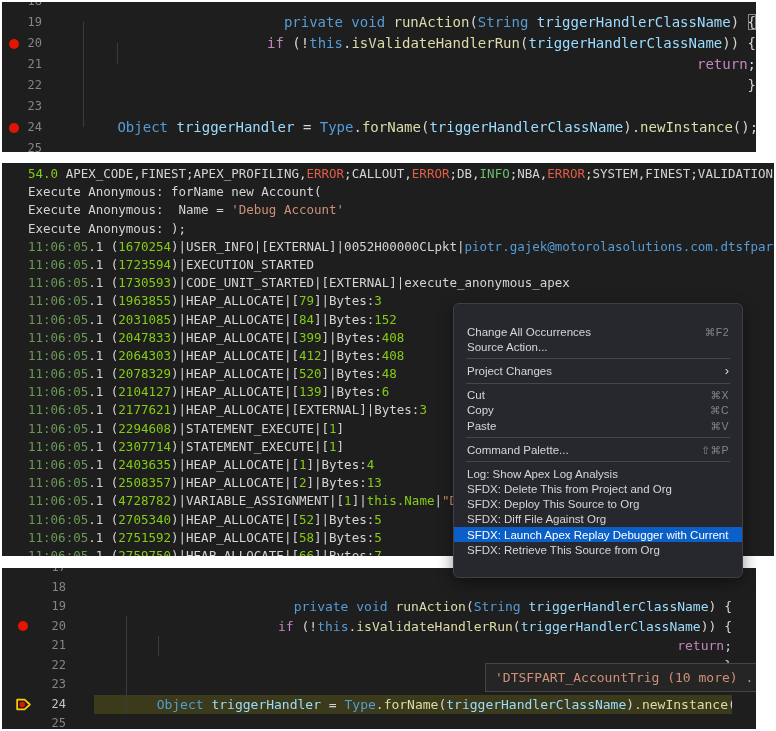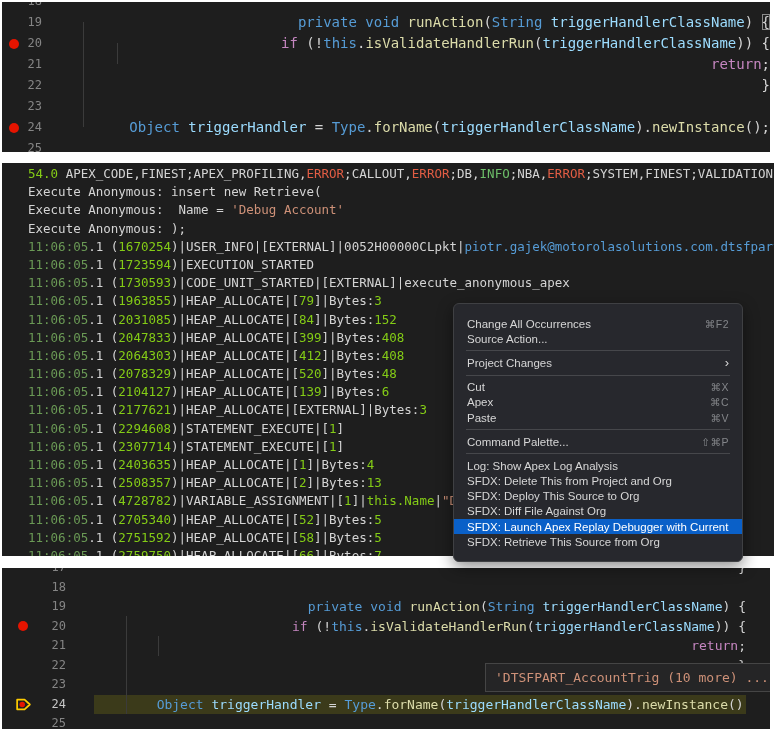--- a/index.html
+++ b/index.html
@@ -1,19 +1,19 @@
 <!DOCTYPE html>
 <html><head>
 <meta charset="utf-8">
 <style>
   html,body{margin:0;padding:0;background:#ffffff;}
   .screenshot{position:relative;width:776px;height:731px;background:#ffffff;overflow:hidden;
               font-family:"DejaVu Sans Mono",monospace;}
   
-  .editor{position:absolute;left:2px;right:6px;background:#1e1e1e;overflow:hidden;padding-left:33px;}
+  .editor{position:absolute;left:2px;right:20px;background:#1e1e1e;overflow:hidden;padding-left:33px;}
   .editor-top{top:2px;height:150px;font-size:14px;}
   .editor-bottom{top:568px;height:161px;font-size:13px;}
   .lines{position:absolute;left:0;right:0;}
   .editor-top .lines{top:-11px;}
   .editor-bottom .lines{top:-10px;}
   .code-line{display:flex;}
   .editor-top .code-line{height:21px;line-height:21px;}
   .editor-bottom .code-line{height:19.5px;line-height:19.5px;}
   .g-bp{width:24px;flex:none;display:flex;align-items:center;justify-content:center;}
   .editor-bottom .g-bp{width:42px;}
@@ -30,21 +30,21 @@
   .tok-p{color:#d4d4d4}.tok-k{color:#569cd6}.tok-c{color:#c586c0}.tok-f{color:#dcdcaa}
   .tok-v{color:#9cdcfe}.tok-s{color:#ce9178}.tok-t{color:#6a9955}.tok-n{color:#84cc16}
   .tok-e{color:#e25d44}.tok-i{color:#6dbf69}.tok-l{color:#569cd6}
   .tok-b{color:#d4d4d4;box-shadow:inset 0 0 0 1px #8a8a8a;}
   
   .log-panel{position:absolute;left:2px;right:2px;top:163px;height:393px;background:#1e1e1e;
              overflow:hidden;box-sizing:border-box;padding:2px 0 0 26px;font-size:12.5px;}
   .log-line{height:18.2px;line-height:18.2px;white-space:pre;overflow:hidden;}
   
   .context-menu{position:absolute;left:453px;top:303px;width:290px;box-sizing:border-box;
-                background:#27282d;border:1px solid #3f4043;border-radius:6px;padding:12px 0;
+                background:#27282d;border:1px solid #3f4043;border-radius:6px;padding:20px 0;
                 box-shadow:0 5px 16px rgba(0,0,0,.45);
                 font-family:"Liberation Sans",sans-serif;z-index:5;}
   .menu-item{display:flex;align-items:center;height:15.2px;padding:0 13px;color:#d6d6d6;
              font-size:11.5px;}
   .menu-item.hl{background:#0a60c8;color:#ffffff;}
   .mi-label{flex:1;white-space:nowrap;overflow:hidden;}
   .mi-shortcut{color:#84868a;font-size:10.5px;letter-spacing:.5px;}
   .mi-arrow{color:#d6d6d6;font-size:13px;line-height:1;}
   .menu-sep{height:1px;background:#46474b;margin:4px 12px;}
   
@@ -104,21 +104,21 @@
           <div class="g-bp"></div>
           <div class="g-num">25</div>
           <div class="code-text"></div>
         </div>
       </div>
   </section>
 
   <section class="log-panel">
     <div id="log-lines">
         <div class="log-line"><span class="tok-n">54.0</span><span class="tok-p"> APEX_CODE,FINEST;APEX_PROFILING,</span><span class="tok-e">ERROR</span><span class="tok-p">;CALLOUT,</span><span class="tok-e">ERROR</span><span class="tok-p">;DB,</span><span class="tok-i">INFO</span><span class="tok-p">;NBA,</span><span class="tok-e">ERROR</span><span class="tok-p">;SYSTEM,FINEST;VALIDATION,</span></div>
-        <div class="log-line"><span class="tok-p">Execute Anonymous: insert new Retrieve(</span></div>
+        <div class="log-line"><span class="tok-p">Execute Anonymous: forName new Account(</span></div>
         <div class="log-line"><span class="tok-p">Execute Anonymous:  Name = </span><span class="tok-s">'Debug Account'</span></div>
         <div class="log-line"><span class="tok-p">Execute Anonymous: );</span></div>
         <div class="log-line"><span class="tok-t">11:06:05</span><span class="tok-p">.1 (</span><span class="tok-n">1670254</span><span class="tok-p">)|USER_INFO|[EXTERNAL]|0052H00000CLpkt|</span><span class="tok-l">piotr.gajek@motorolasolutions.com.dtsfpart</span></div>
         <div class="log-line"><span class="tok-t">11:06:05</span><span class="tok-p">.1 (</span><span class="tok-n">1723594</span><span class="tok-p">)|EXECUTION_STARTED</span></div>
         <div class="log-line"><span class="tok-t">11:06:05</span><span class="tok-p">.1 (</span><span class="tok-n">1730593</span><span class="tok-p">)|CODE_UNIT_STARTED|[EXTERNAL]|execute_anonymous_apex</span></div>
         <div class="log-line"><span class="tok-t">11:06:05</span><span class="tok-p">.1 (</span><span class="tok-n">1963855</span><span class="tok-p">)|HEAP_ALLOCATE|[</span><span class="tok-n">79</span><span class="tok-p">]|Bytes:</span><span class="tok-n">3</span></div>
         <div class="log-line"><span class="tok-t">11:06:05</span><span class="tok-p">.1 (</span><span class="tok-n">2031085</span><span class="tok-p">)|HEAP_ALLOCATE|[</span><span class="tok-n">84</span><span class="tok-p">]|Bytes:</span><span class="tok-n">152</span></div>
         <div class="log-line"><span class="tok-t">11:06:05</span><span class="tok-p">.1 (</span><span class="tok-n">2047833</span><span class="tok-p">)|HEAP_ALLOCATE|[</span><span class="tok-n">399</span><span class="tok-p">]|Bytes:</span><span class="tok-n">408</span></div>
         <div class="log-line"><span class="tok-t">11:06:05</span><span class="tok-p">.1 (</span><span class="tok-n">2064303</span><span class="tok-p">)|HEAP_ALLOCATE|[</span><span class="tok-n">412</span><span class="tok-p">]|Bytes:</span><span class="tok-n">408</span></div>
         <div class="log-line"><span class="tok-t">11:06:05</span><span class="tok-p">.1 (</span><span class="tok-n">2078329</span><span class="tok-p">)|HEAP_ALLOCATE|[</span><span class="tok-n">520</span><span class="tok-p">]|Bytes:</span><span class="tok-n">48</span></div>
@@ -147,21 +147,21 @@
       <div class="menu-item">
         <span class="mi-label">Project Changes</span>
         <span class="mi-arrow">›</span>
       </div>
       <div class="menu-sep"></div>
       <div class="menu-item">
         <span class="mi-label">Cut</span>
         <span class="mi-shortcut">⌘X</span>
       </div>
       <div class="menu-item">
-        <span class="mi-label">Apex</span>
+        <span class="mi-label">Copy</span>
         <span class="mi-shortcut">⌘C</span>
       </div>
       <div class="menu-item">
         <span class="mi-label">Paste</span>
         <span class="mi-shortcut">⌘V</span>
       </div>
       <div class="menu-sep"></div>
       <div class="menu-item">
         <span class="mi-label">Command Palette...</span>
         <span class="mi-shortcut">⇧⌘P</span>

